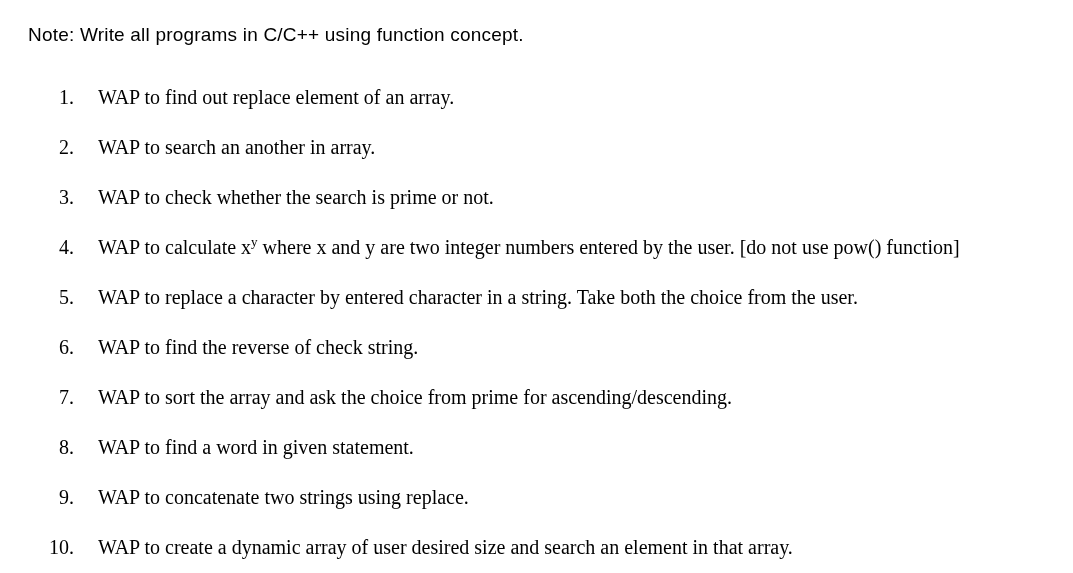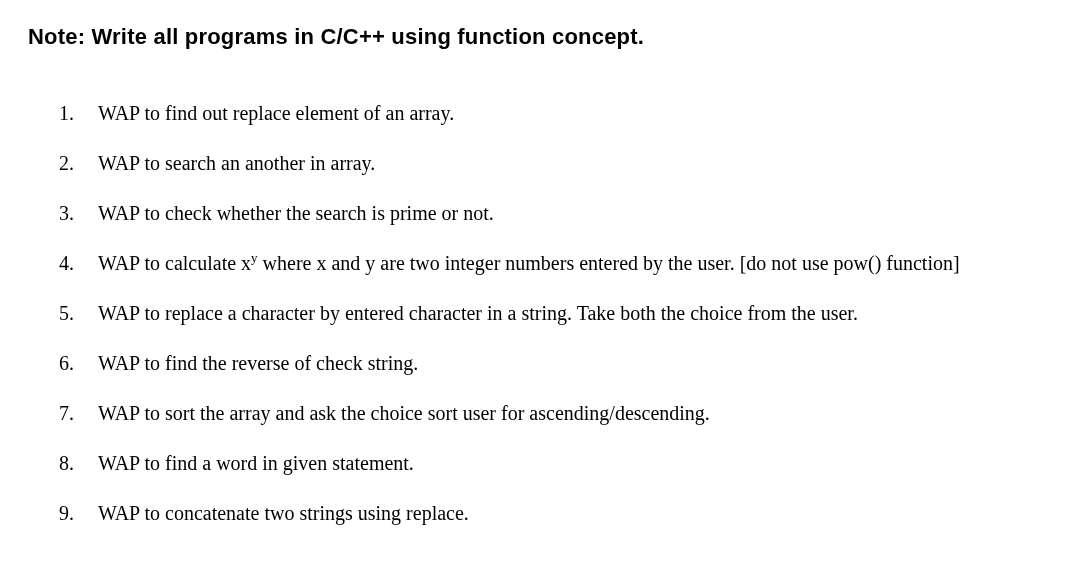--- a/index.html
+++ b/index.html
@@ -10,23 +10,23 @@
     body {
       width: 1073px;
       height: 573px;
       background: #ffffff;
       padding: 24px 28px;
       font-family: "Times New Roman", Times, serif;
       color: #000000;
     }
     .heading {
       font-family: Arial, Helvetica, sans-serif;
-      font-weight: bold;
-      font-size: 22px;
-      margin-bottom: 44px;
+      font-weight: normal;
+      font-size: 19px;
+      margin-bottom: 32px;
       letter-spacing: 0.2px;
     }
     .list {
       padding-left: 20px;
     }
     .list-row {
       display: flex;
       align-items: flex-start;
       margin-bottom: 12px;
       line-height: 1.9;
@@ -75,23 +75,27 @@
   <div class="list-row">
     <div class="num">5.</div>
     <div class="text">WAP to replace a character by entered character in a string. Take both the choice from the user.</div>
   </div>
   <div class="list-row">
     <div class="num">6.</div>
     <div class="text">WAP to find the reverse of check string.</div>
   </div>
   <div class="list-row">
     <div class="num">7.</div>
-    <div class="text">WAP to sort the array and ask the choice sort user for ascending/descending.</div>
+    <div class="text">WAP to sort the array and ask the choice from prime for ascending/descending.</div>
   </div>
   <div class="list-row">
     <div class="num">8.</div>
     <div class="text">WAP to find a word in given statement.</div>
   </div>
   <div class="list-row">
     <div class="num">9.</div>
     <div class="text">WAP to concatenate two strings using replace.</div>
   </div>
+  <div class="list-row">
+    <div class="num">10.</div>
+    <div class="text">WAP to create a dynamic array of user desired size and search an element in that array.</div>
+  </div>
 </div>
 
 </body></html>

